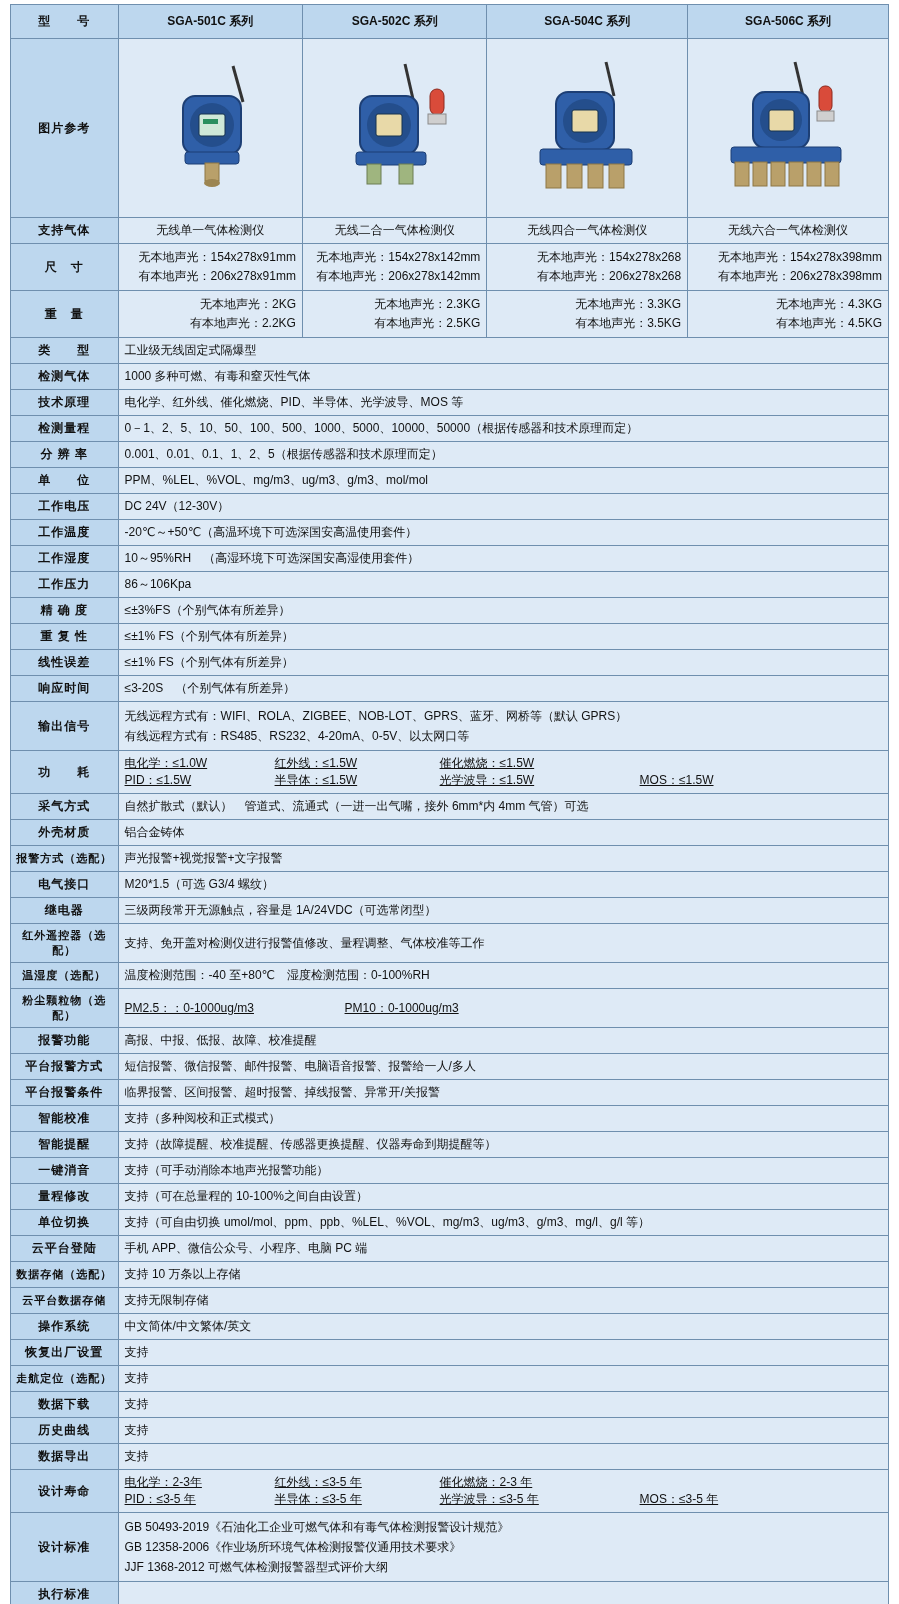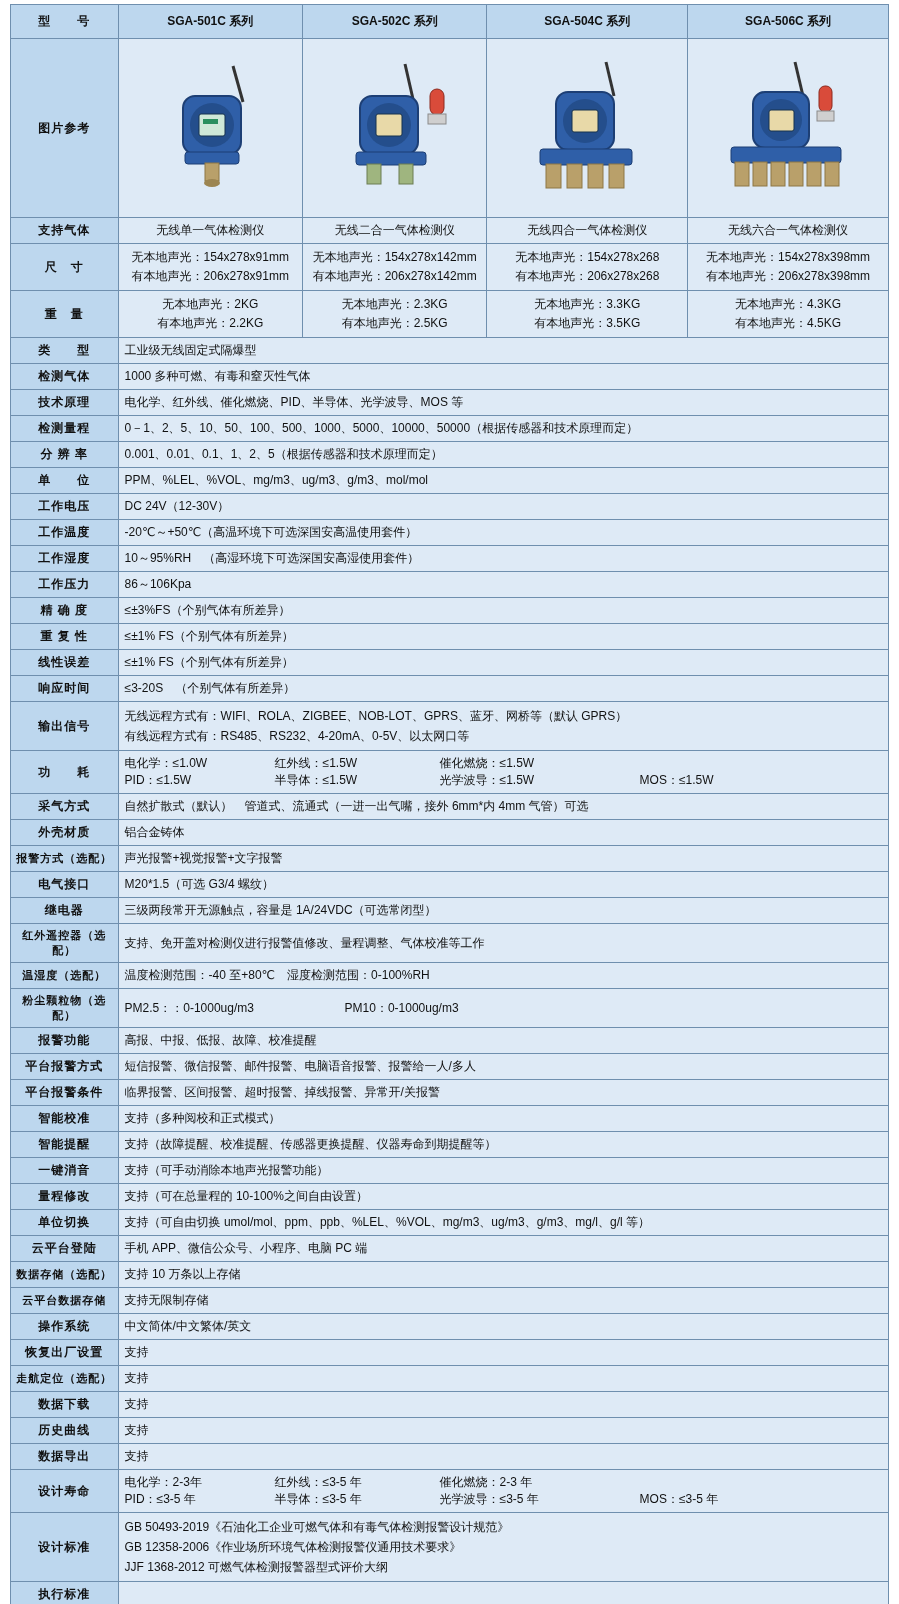--- a/index.html
+++ b/index.html
@@ -4,25 +4,25 @@
 <style>
   html,body{margin:0;padding:0;background:#ffffff;}
   body{font-family:"Liberation Sans","DejaVu Sans",sans-serif;}
   #sheet{width:899px;min-height:1604px;position:relative;background:#fff;}
   table{border-collapse:collapse;width:879px;margin:4px 10px 0 10px;table-layout:fixed;}
   td{border:1px solid #6f8fae;font-size:12px;color:#111;vertical-align:middle;}
   .lbl{background:#bdd7ee;text-align:center;font-weight:bold;letter-spacing:1px;padding:4px 2px;width:105px;}
   .val{background:#deeaf6;padding:4px 6px;margin-left:48px;}
   .hdr{background:#bdd7ee;text-align:center;font-weight:bold;padding:8px 2px;}
   .center{text-align:center;}
-  .twoline div{padding:1px 0;}
+  .twoline div{padding:1px 0;text-align:right;}
   .imgcell{background:#deeaf6;text-align:center;padding:4px 0;height:170px;}
   .small{font-size:11px;}
   .multi div{padding:1.5px 0;}
-  .pwrow{display:flex;}
+  .pwrow{display:flex;text-decoration:underline;}
   .pwrow>div{}
 </style>
 </head>
 <body>
 
 <div id="sheet">
 <table>
   <colgroup>
     <col style="width:105px">
         <col style="width:180px">

